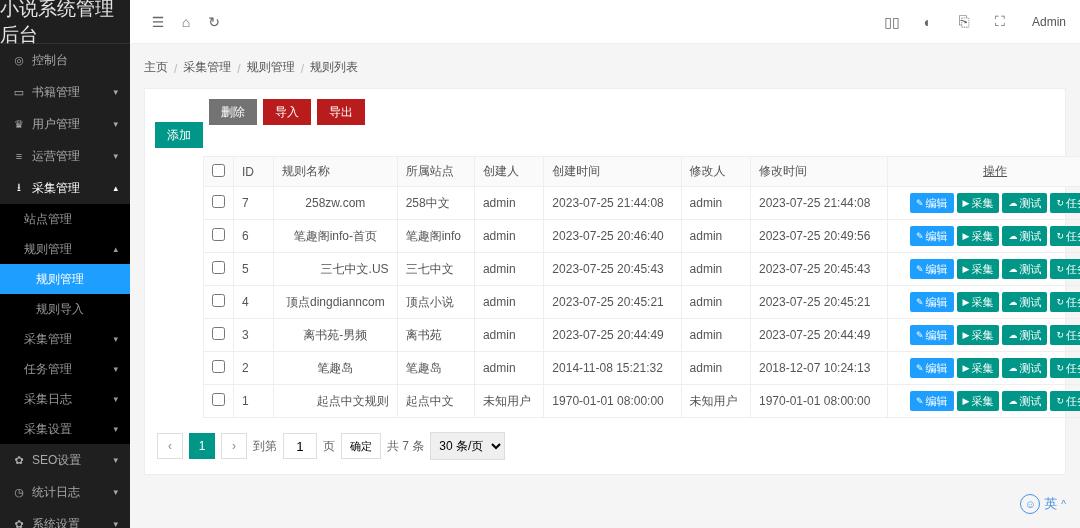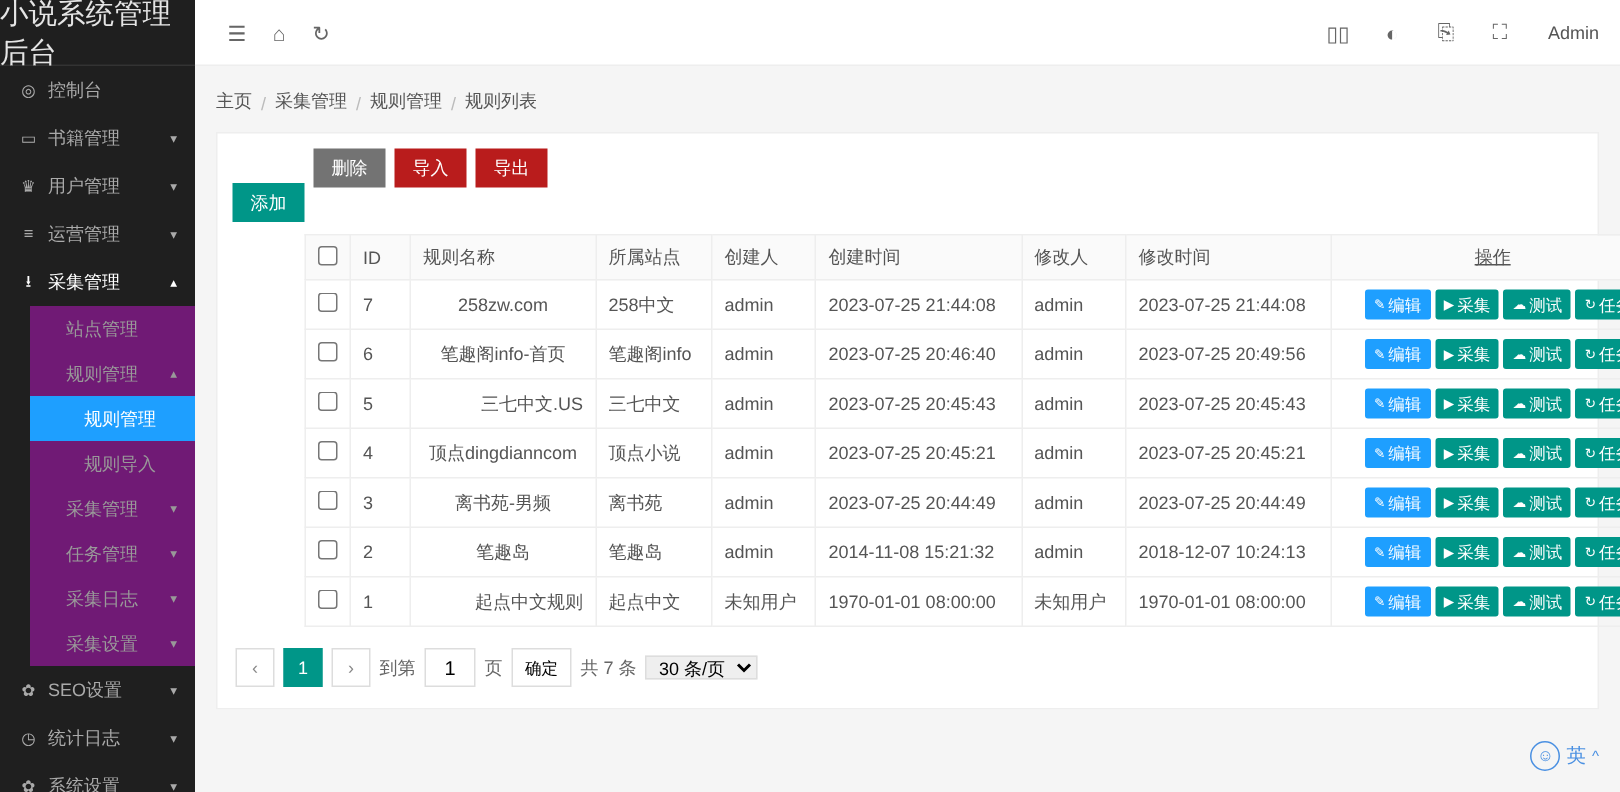--- a/index.html
+++ b/index.html
@@ -6,21 +6,21 @@
     body { font-family: -apple-system, BlinkMacSystemFont, "Segoe UI", Arial, sans-serif; font-size: 12px; background: #f5f5f5; color: #333; }
     
     .app { display: flex; height: 100vh; }
     
     
     .sidebar { width: 130px; background: #1f1f1f; color: #aaa; display: flex; flex-direction: column; }
     .sidebar-header { height: 44px; display: flex; align-items: center; justify-content: center; color: #e5e5e5; font-size: 19px; border-bottom: 1px solid #333; }
     .sidebar-item { display: flex; align-items: center; height: 32px; padding: 0 12px; cursor: pointer; color: #aaa; font-size: 12px; }
     .sidebar-icon { width: 14px; margin-right: 6px; display: inline-flex; justify-content: center; font-size: 11px; }
     .sidebar-arrow { margin-left: auto; font-size: 9px; }
-    .sidebar-sub { background: #701a75; margin-left: 20px; }
+    .sidebar-sub { background: #000000; }
     .sidebar-sub-item { display: flex; align-items: center; justify-content: space-between; height: 30px; padding: 0 12px 0 24px; cursor: pointer; color: #999; font-size: 12px; }
     .sidebar-sub-item.active { background: #1E9FFF; color: #fff; }
     .sidebar-item.current { color: #fff; }
     
     
     .main { flex: 1; display: flex; flex-direction: column; overflow: hidden; }
     
     
     .topbar { height: 44px; background: #fff; display: flex; align-items: center; padding: 0 14px; border-bottom: 1px solid #eee; }
     .top-icon { width: 28px; height: 28px; display: flex; align-items: center; justify-content: center; color: #666; cursor: pointer; font-size: 14px; }
@@ -56,21 +56,21 @@
     .op-edit { background: #1E9FFF; }
     .op-green { background: #009688; }
     .op-ico { font-size: 9px; }
     
     
     .pager { display: flex; align-items: center; padding: 14px 2px 4px; gap: 6px; font-size: 12px; color: #666; }
     .pg-btn { width: 26px; height: 26px; border: 1px solid #ddd; background: #fff; display: inline-flex; align-items: center; justify-content: center; cursor: pointer; color: #888; }
     .pg-btn.active { background: #009688; color: #fff; border-color: #009688; }
     .pg-input { width: 34px; height: 26px; border: 1px solid #ddd; text-align: center; }
     .pg-go { height: 26px; padding: 0 8px; border: 1px solid #ddd; background: #fff; cursor: pointer; font-size: 11px; }
-    .pg-sel { height: 16px; border: 1px solid #ddd; padding: 0 4px; font-size: 12px; }
+    .pg-sel { height: 28px; border: 1px solid #ddd; padding: 0 4px; font-size: 12px; }
     
     .floaty { position: fixed; right: 14px; bottom: 14px; display: flex; align-items: center; gap: 4px; color: #4a90e2; font-size: 13px; }
     .floaty-icon { width: 20px; height: 20px; border: 1px solid #4a90e2; border-radius: 50%; display: flex; align-items: center; justify-content: center; font-size: 11px; }
   </style>
 </head>
 <body>
 
 <div class="app">
   <aside class="sidebar">
     <div class="sidebar-header">小说系统管理后台</div>

